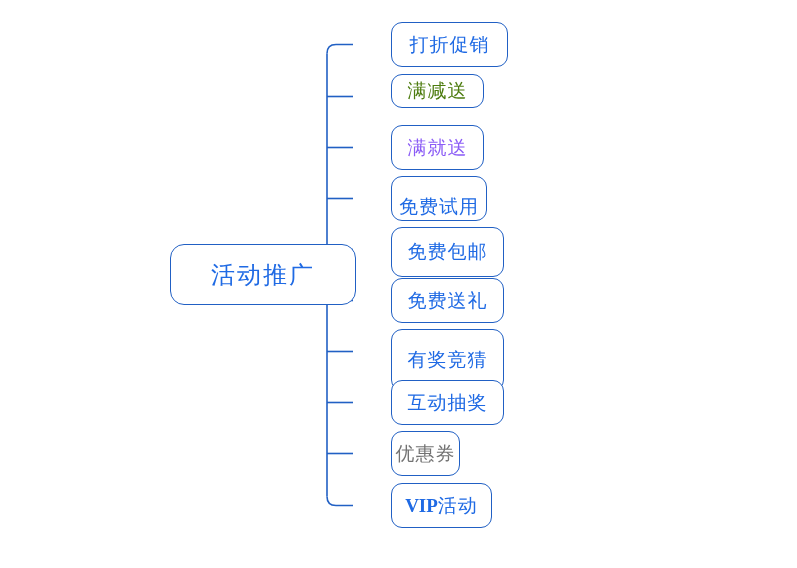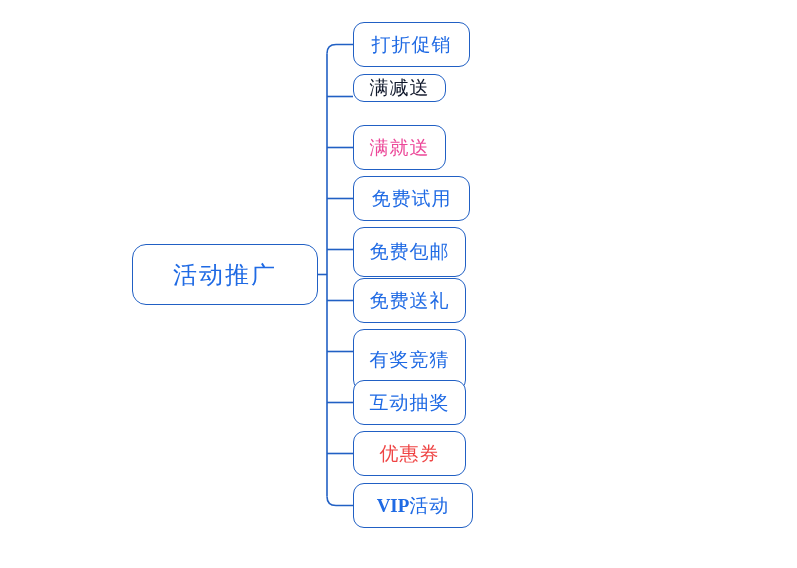--- a/index.html
+++ b/index.html
@@ -31,20 +31,21 @@
   .node {
     position: absolute;
     box-sizing: border-box;
     background: #ffffff;
     border: 1.4px solid #2160c4;
     display: flex;
     align-items: center;
     justify-content: center;
     white-space: nowrap;
     overflow: hidden;
+    margin-left: 38px;
   }
   .node-root {
     border-radius: 14px;
     color: #1f6ae4;
     font-size: 24px;
     letter-spacing: 2px;
     align-items: center;
   }
   .node-child {
     border-radius: 11px;
@@ -78,43 +79,43 @@
       <path d="M 327 496.5 Q 327 505.5 336 505.5 L 353 505.5" fill="none" stroke="#2160c4" stroke-width="1.6" stroke-linecap="butt"></path>
     </svg>
 
   <div id="node-layer">
       <div class="node node-root" style="left: 132px; top: 244px; width: 186px; height: 61px; border-color: rgb(33, 96, 196); color: rgb(31, 106, 228);">
         <span>活动推广</span>
       </div>
       <div class="node node-child" style="left: 353px; top: 22px; width: 117px; height: 45px; border-color: rgb(33, 96, 196); color: rgb(31, 106, 228);">
         <span>打折促销</span>
       </div>
-      <div class="node node-child" style="left: 353px; top: 74px; width: 93px; height: 28px; border-color: rgb(33, 96, 196); color: #0f172a;">
+      <div class="node node-child" style="left: 353px; top: 74px; width: 93px; height: 34px; border-color: rgb(33, 96, 196); color: #4d7c0f;">
         <span>满减送</span>
       </div>
-      <div class="node node-child" style="left: 353px; top: 125px; width: 93px; height: 45px; border-color: rgb(33, 96, 196); color: #ec4899;">
+      <div class="node node-child" style="left: 353px; top: 125px; width: 93px; height: 45px; border-color: rgb(33, 96, 196); color: #8b5cf6;">
         <span>满就送</span>
       </div>
-      <div class="node node-child" style="left: 353px; top: 176px; width: 117px; height: 45px; border-color: rgb(33, 96, 196); color: rgb(31, 106, 228);">
+      <div class="node node-child" style="left: 353px; top: 176px; width: 96px; height: 45px; border-color: rgb(33, 96, 196); color: rgb(31, 106, 228); align-items: flex-end;">
         <span>免费试用</span>
       </div>
       <div class="node node-child" style="left: 353px; top: 227px; width: 113px; height: 50px; border-color: rgb(33, 96, 196); color: rgb(31, 106, 228);">
         <span>免费包邮</span>
       </div>
       <div class="node node-child" style="left: 353px; top: 278px; width: 113px; height: 45px; border-color: rgb(33, 96, 196); color: rgb(31, 106, 228); font-family: Liberation Serif, serif;">
         <span>免费送礼</span>
       </div>
       <div class="node node-child" style="left: 353px; top: 329px; width: 113px; height: 62px; border-color: rgb(33, 96, 196); color: rgb(31, 106, 228);">
         <span>有奖竞猜</span>
       </div>
       <div class="node node-child" style="left: 353px; top: 380px; width: 113px; height: 45px; border-color: rgb(33, 96, 196); color: rgb(31, 106, 228); text-align: right;">
         <span>互动抽奖</span>
       </div>
-      <div class="node node-child" style="left: 353px; top: 431px; width: 113px; height: 45px; border-color: rgb(33, 96, 196); color: #ef4444;">
+      <div class="node node-child" style="left: 353px; top: 431px; width: 69px; height: 45px; border-color: rgb(33, 96, 196); color: #737373;">
         <span>优惠券</span>
       </div>
-      <div class="node node-child" style="left: 353px; top: 483px; width: 120px; height: 45px; border-color: rgb(33, 96, 196); color: rgb(31, 106, 228);">
+      <div class="node node-child" style="left: 353px; top: 483px; width: 101px; height: 45px; border-color: rgb(33, 96, 196); color: rgb(31, 106, 228);">
         <span class="latin">VIP</span>
         <span>活动</span>
       </div>
     </div>
 
 </div>
 
 </body></html>

